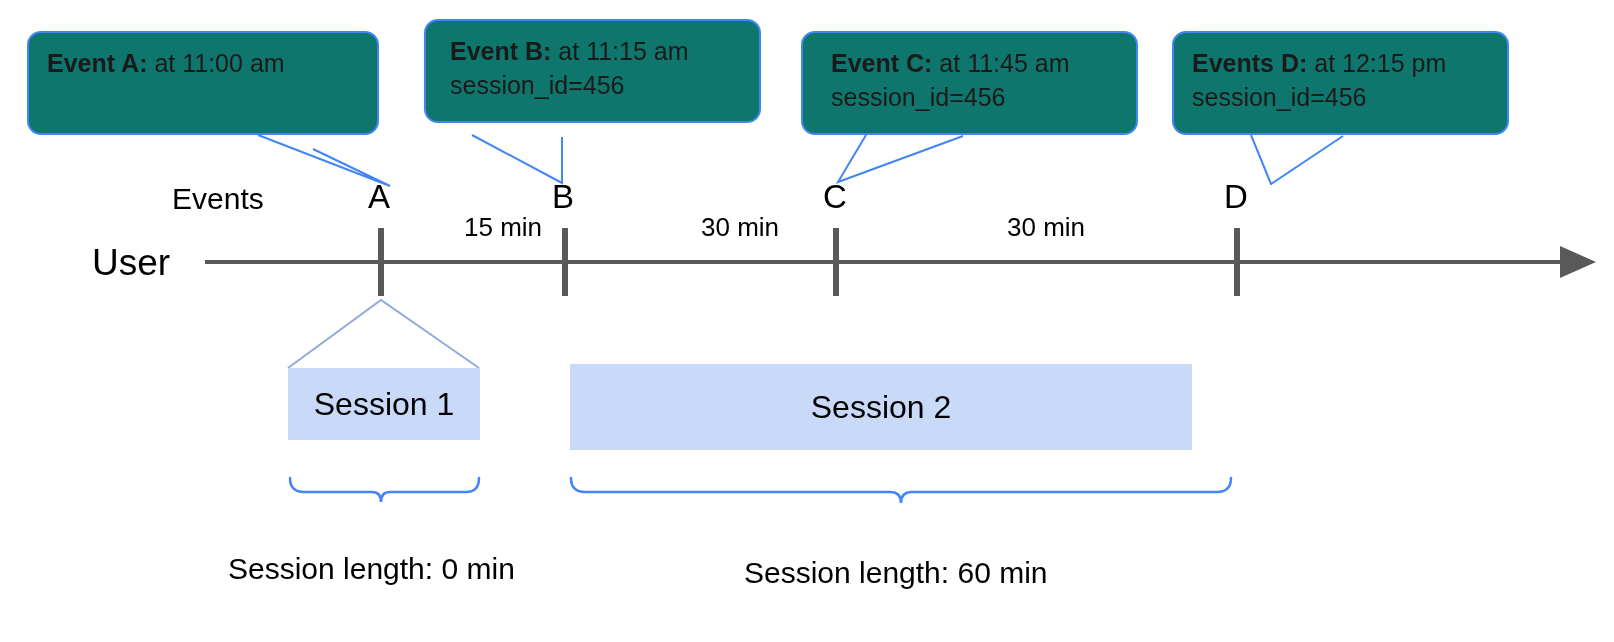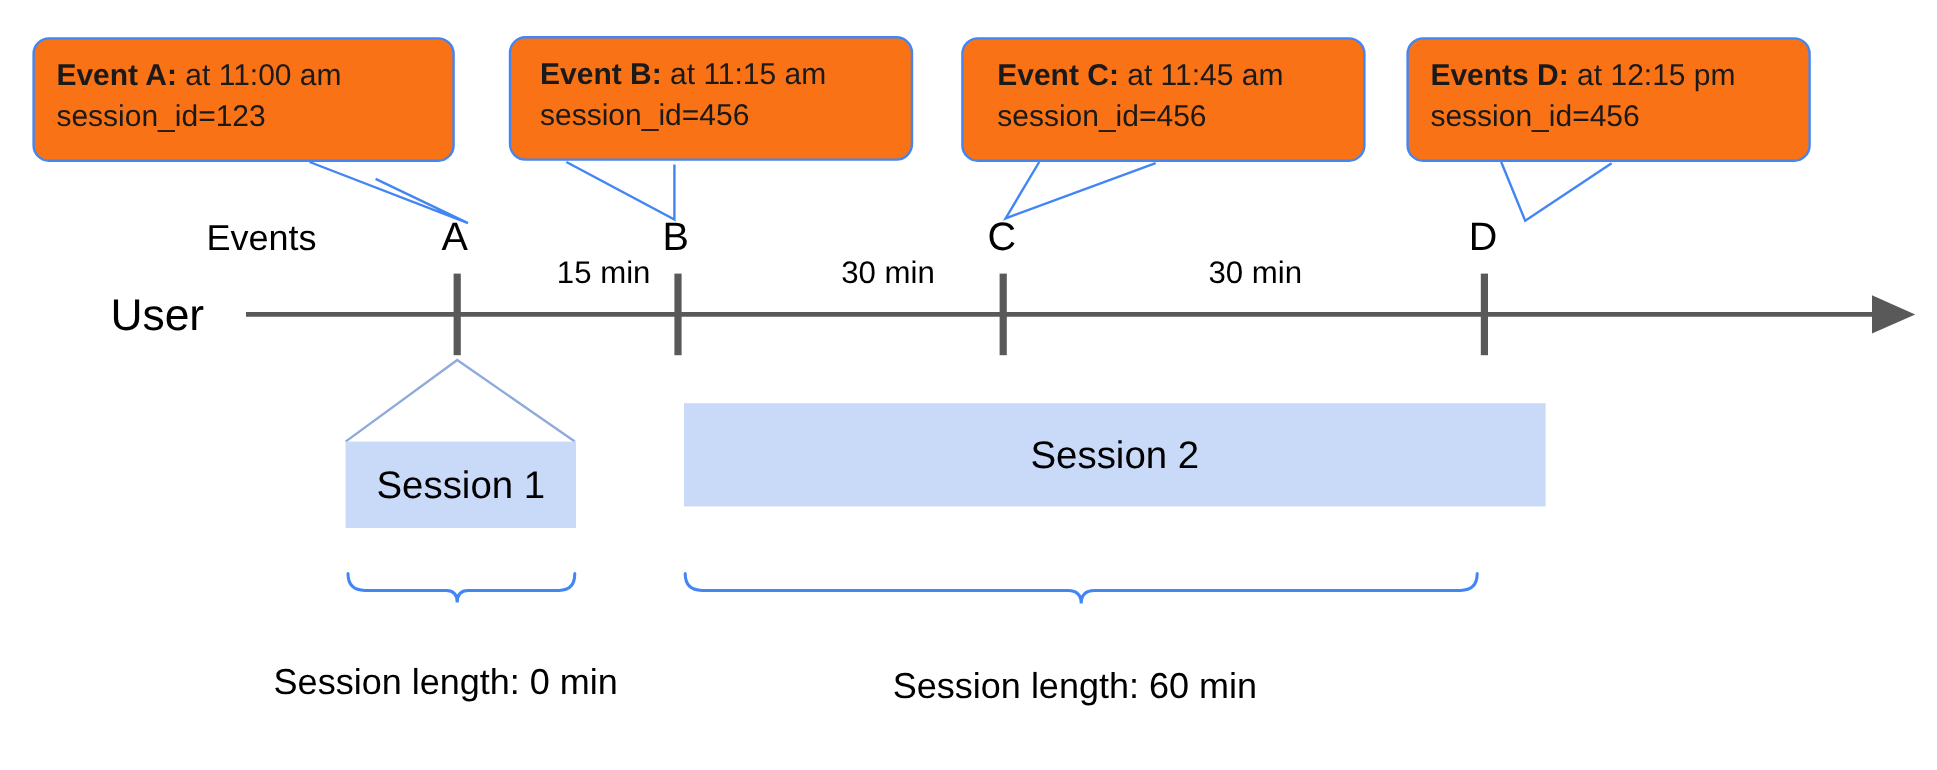--- a/index.html
+++ b/index.html
@@ -18,21 +18,21 @@
     background: #ffffff;
     overflow: hidden;
   }
 
   
   .callout {
     position: absolute;
     box-sizing: border-box;
     border: 2px solid #4285f4;
     border-radius: 14px;
-    background: #f97316;
+    background: #0f766e;
     padding: 14px 16px 12px 18px;
     font-size: 25px;
     line-height: 1.34;
     color: #1a1a1a;
     z-index: 5;
   }
   .callout .lead { font-weight: bold; }
   .callout .line2 { display: block; }
 
   
@@ -69,24 +69,23 @@
     z-index: 3;
   }
 </style>
 </head>
 <body>
 
 <div id="stage">
 
   <div class="callout" style="left:27px; top:31px; width:352px; height:104px;">
     <span class="lead">Event A:</span><span> at 11:00 am</span>
-    <span class="line2">session_id=123</span>
   </div>
 
-  <div class="callout" style="left:424px; top:30px; width:337px; height:104px;padding-left:24px;">
+  <div class="callout" style="left:424px; top:19px; width:337px; height:104px;padding-left:24px;">
     <span class="lead">Event B:</span><span> at 11:15 am</span>
     <span class="line2">session_id=456</span>
   </div>
 
   <div class="callout" style="left:801px; top:31px; width:337px; height:104px;padding-left:28px;">
     <span class="lead">Event C:</span><span> at 11:45 am</span>
     <span class="line2">session_id=456</span>
   </div>
 
   <div class="callout" style="left:1172px; top:31px; width:337px; height:104px;">
@@ -129,20 +128,20 @@
   <div class="lbl lbl-marker" style="left:1224px; top:178px;">D</div>
 
   <div class="lbl lbl-gap" style="left:434px; top:212px;">15 min</div>
   <div class="lbl lbl-gap" style="left:671px; top:212px;">30 min</div>
   <div class="lbl lbl-gap" style="left:977px; top:212px;">30 min</div>
 
   <div class="session-bar" style="left:288px; top:368px; width:192px; height:72px;">
     <span>Session 1</span>
   </div>
 
-  <div class="session-bar" style="left:570px; top:336px; width:718px; height:86px;">
+  <div class="session-bar" style="left:570px; top:364px; width:622px; height:86px;">
     <span>Session 2</span>
   </div>
 
   <div class="lbl lbl-sesslen" style="left:228px; top:552px;">Session length: 0 min</div>
   <div class="lbl lbl-sesslen" style="left:744px; top:556px;">Session length: 60 min</div>
 
 </div>
 
 </body></html>

